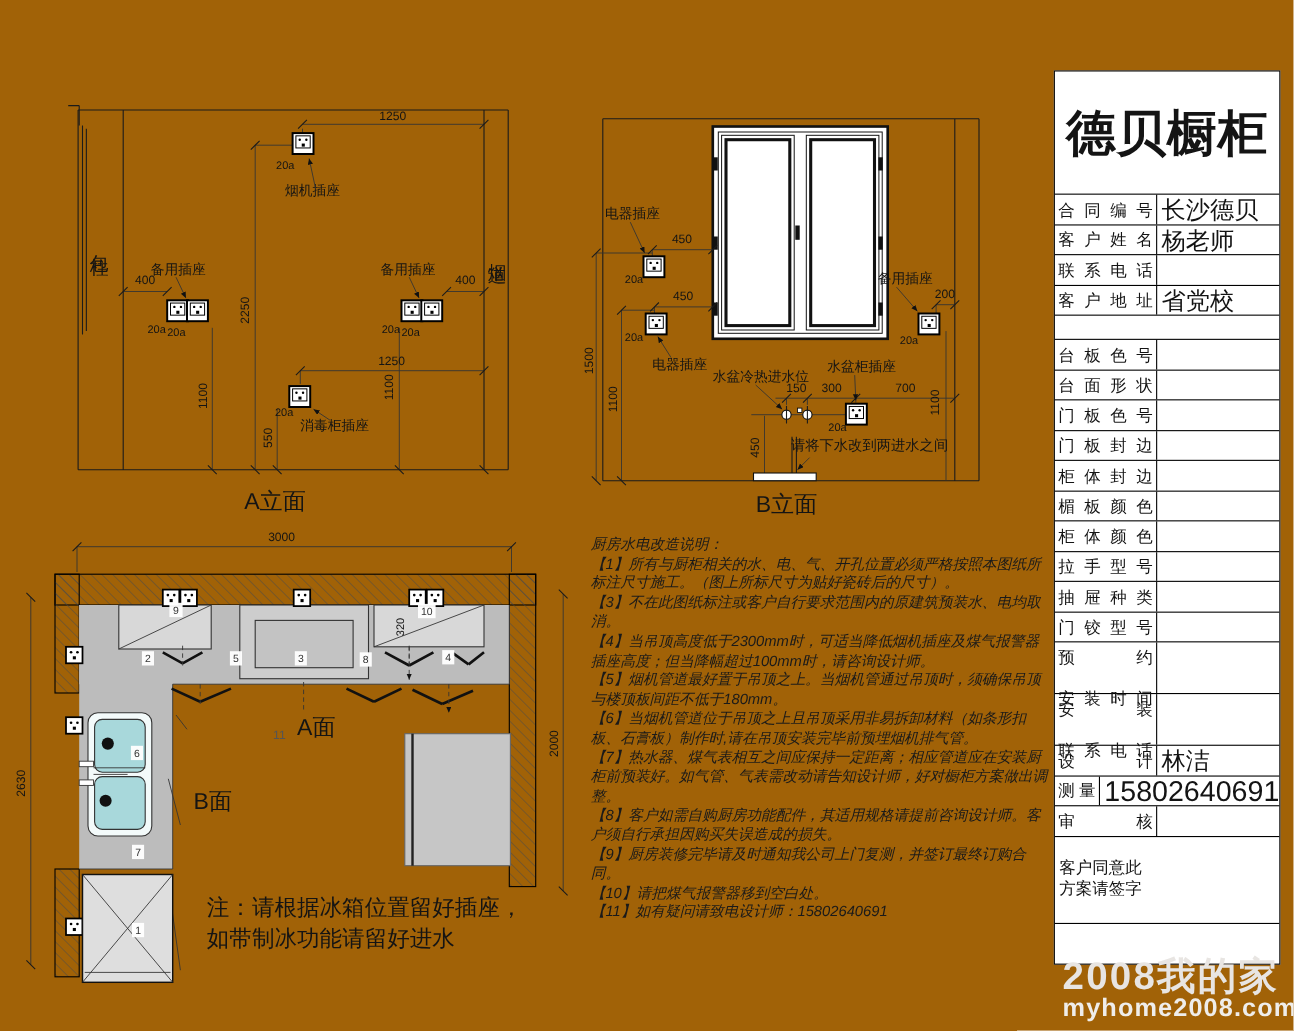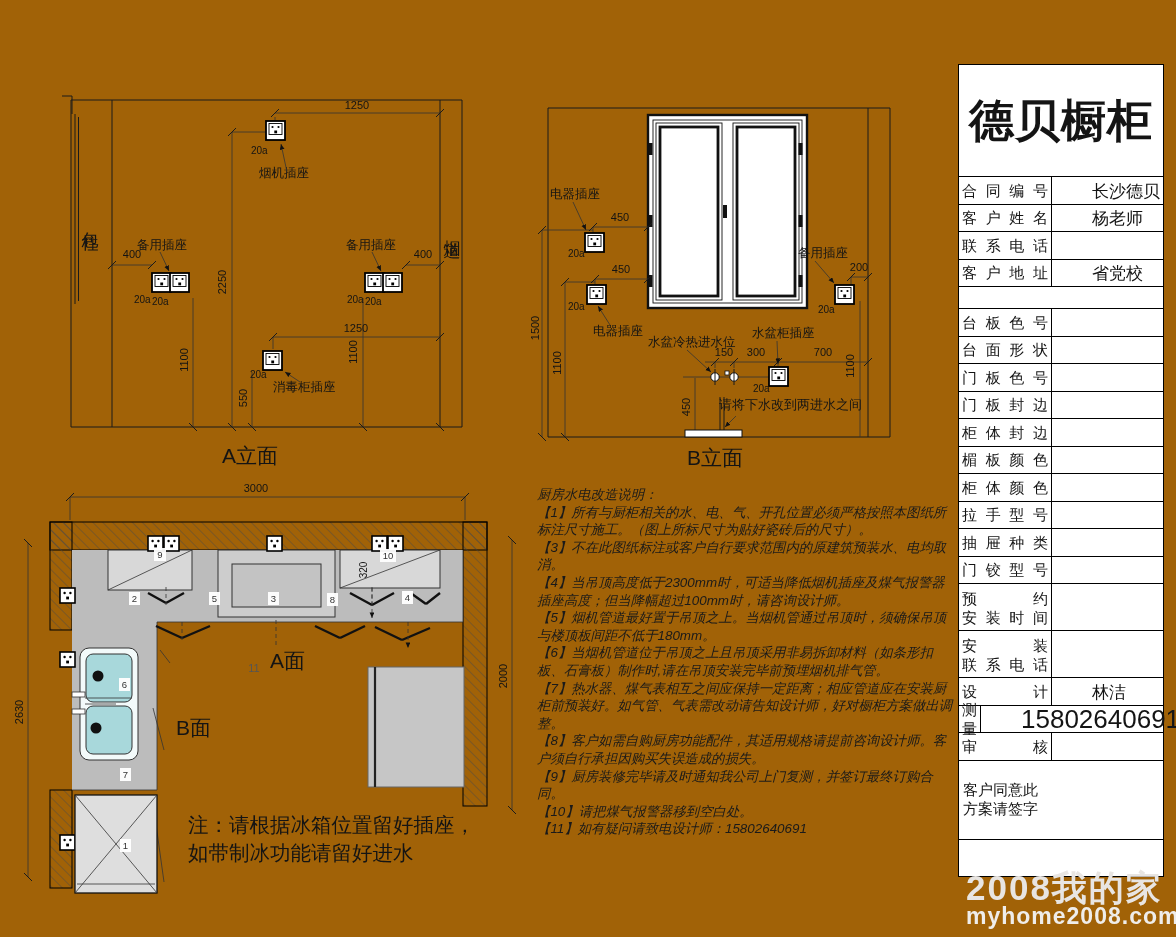--- a/index.html
+++ b/index.html
@@ -21,23 +21,23 @@
   
   #notes{position:absolute;left:537px;top:486px;width:417px;font-size:13.4px;line-height:17.6px;color:#1a1a1a;}
   #notes .nitem{margin:0;font-style:italic;}
   
   #tblock{position:absolute;left:958px;top:64px;width:204px;border:1px solid #000;background:#fff;}
   .tb-title{height:111px;display:flex;align-items:center;justify-content:center;
             font-family:"Liberation Serif",serif;font-size:45px;font-weight:600;letter-spacing:1px;}
   .tb-row{display:flex;border-top:1px solid #000;align-items:stretch;}
   .tb-label{width:86px;border-right:1px solid #000;padding:2px 3px 0 3px;font-size:15px;
             text-align:justify;text-align-last:justify;display:flex;flex-direction:column;justify-content:center;}
-  .tb-label span{display:block;text-align:justify;text-align-last:justify;line-height:19px;}
-  .tb-value{flex:1;padding:2px 0 0 4px;font-size:17px;display:flex;align-items:center;}
-  .r{height:26.5px;gap:36px;}
+  .tb-label span{display:block;text-align:justify;text-align-last:justify;line-height:19px;margin-top:18px;}
+  .tb-value{flex:1;padding:2px 0 0 4px;font-size:22px;display:flex;align-items:center;}
+  .r{height:26.5px;}
   .r2{height:46px;}
   .sp{height:21px;border-top:1px solid #000;}
   .big-val{font-size:26px;font-weight:500;white-space:nowrap;overflow:visible;letter-spacing:0;}
   .sig{border-top:1px solid #000;height:40px;padding:19px 4px;font-size:15px;line-height:19px;}
   .endrow{border-top:1px solid #000;height:36px;}
   
   #wm{position:absolute;left:966px;top:870px;line-height:1;}
   #wm .w1{font-size:35px;font-weight:700;color:#e8e5e2;letter-spacing:2px;}
   #wm .w2{font-size:23px;font-weight:700;color:#efedea;letter-spacing:1px;}
 </style>

